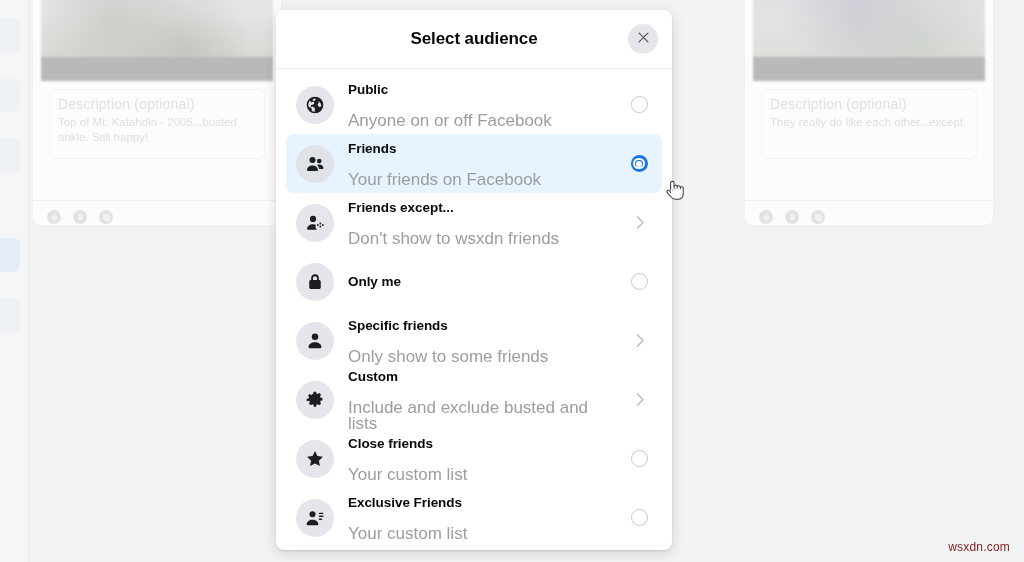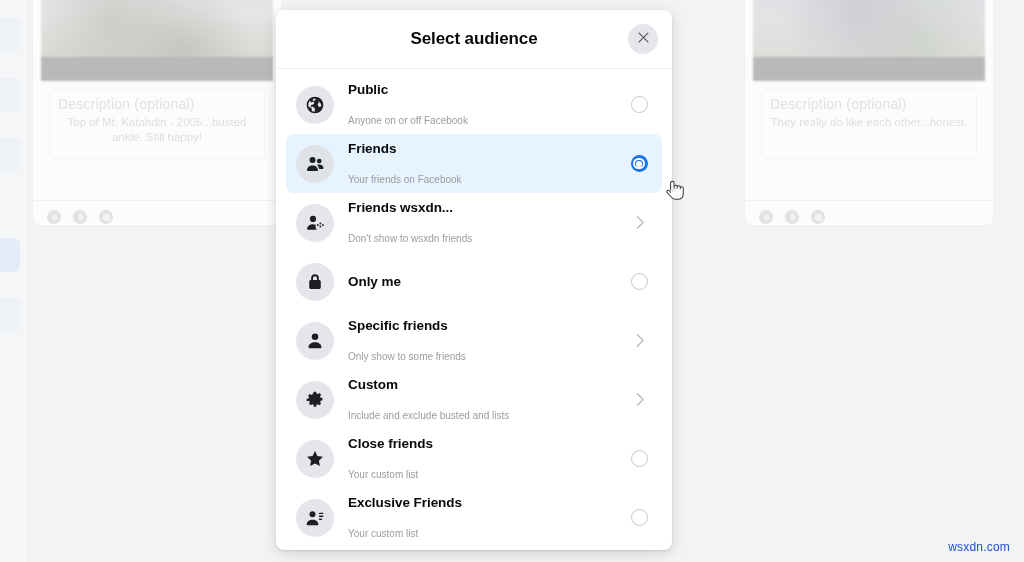--- a/index.html
+++ b/index.html
@@ -100,21 +100,20 @@
     color: #e1e1e1;
     letter-spacing: .2px;
     filter: blur(0.7px);
   }
   .bg-desc .txt {
     margin-top: 3px;
     font-size: 11.5px;
     line-height: 15px;
     color: #dedede;
     filter: blur(0.55px);
-    text-align: center;
   }
 
   .bg-iconrow {
     position: absolute;
     left: 14px;
     top: 255px;
     display: flex;
     gap: 12px;
     align-items: center;
     filter: blur(0.6px);
@@ -211,21 +210,21 @@
 
   .opt-text { flex: 1 1 auto; min-width: 0; }
   .opt-title {
     font-size: 13.5px;
     font-weight: bold;
     color: #080809;
     line-height: 17px;
     letter-spacing: -0.05px;
   }
   .opt-sub {
-    font-size: 10px;
+    font-size: 17px;
     color: #9a9da1;
     line-height: 16px;
     margin-top: 15px;
   }
 
   .opt-ctrl {
     flex: 0 0 auto;
     width: 22px;
     height: 22px;
     display: flex;
@@ -276,21 +275,21 @@
     pointer-events: none;
   }
   .cursor svg { width: 22px; height: 26px; }
 
   
   .watermark {
     position: absolute;
     right: 14px;
     bottom: 8px;
     font-size: 12px;
-    color: #1d4ed8;
+    color: #7f1d1d;
     letter-spacing: .2px;
   }
 </style>
 </head>
 <body>
 
 <div id="root">
 
   <div class="bg-layer">
 
@@ -329,21 +328,21 @@
           </span>
       </div>
     </div>
 
     <div class="bg-card bg-card-right">
       <div class="bg-photo bg-photo-right">
         <div class="bg-photo-bar"></div>
       </div>
       <div class="bg-desc">
         <div class="ph">Description (optional)</div>
-        <div class="txt">They really do like each other...honest.</div>
+        <div class="txt">They really do like each other...except.</div>
       </div>
       <div class="bg-card-sep"></div>
       <div class="bg-iconrow">
         <span class="bi">
             <svg viewBox="0 0 24 24">
               <path d="M12 2 2 12l10 10 10-10z"></path>
             </svg>
           </span>
         <span class="bi">
             <svg viewBox="0 0 24 24">
@@ -409,21 +408,21 @@
             <svg viewBox="0 0 24 24">
               <circle cx="9.6" cy="7.1" r="3.7"></circle>
               <path d="M2.6 19.4c0-3.5 3.1-5.8 7-5.8 1.2 0 2.4.2 3.4.6-.2.6-.3 1.2-.3 1.9 0 1.5.6 2.9 1.5 3.9-.2.1-.4.1-.6.1H3.8c-.7 0-1.2-.3-1.2-.7z"></path>
               <circle cx="18.4" cy="16.2" r="1.1"></circle>
               <circle cx="18.4" cy="12.6" r="1.1"></circle>
               <circle cx="21.4" cy="14.4" r="1.1"></circle>
               <circle cx="15.4" cy="14.4" r="1.1"></circle>
             </svg>
           </div>
           <div class="opt-text">
-            <div class="opt-title">Friends wsxdn...</div>
+            <div class="opt-title">Friends except...</div>
             <div class="opt-sub">Don't show to wsxdn friends</div>
           </div>
           <div class="opt-ctrl chev">
             <svg viewBox="0 0 24 24">
               <path d="M9 4 L17 12 L9 20"></path>
             </svg>
           </div>
         </div>
         <div class="option">
           <div class="opt-icon">

